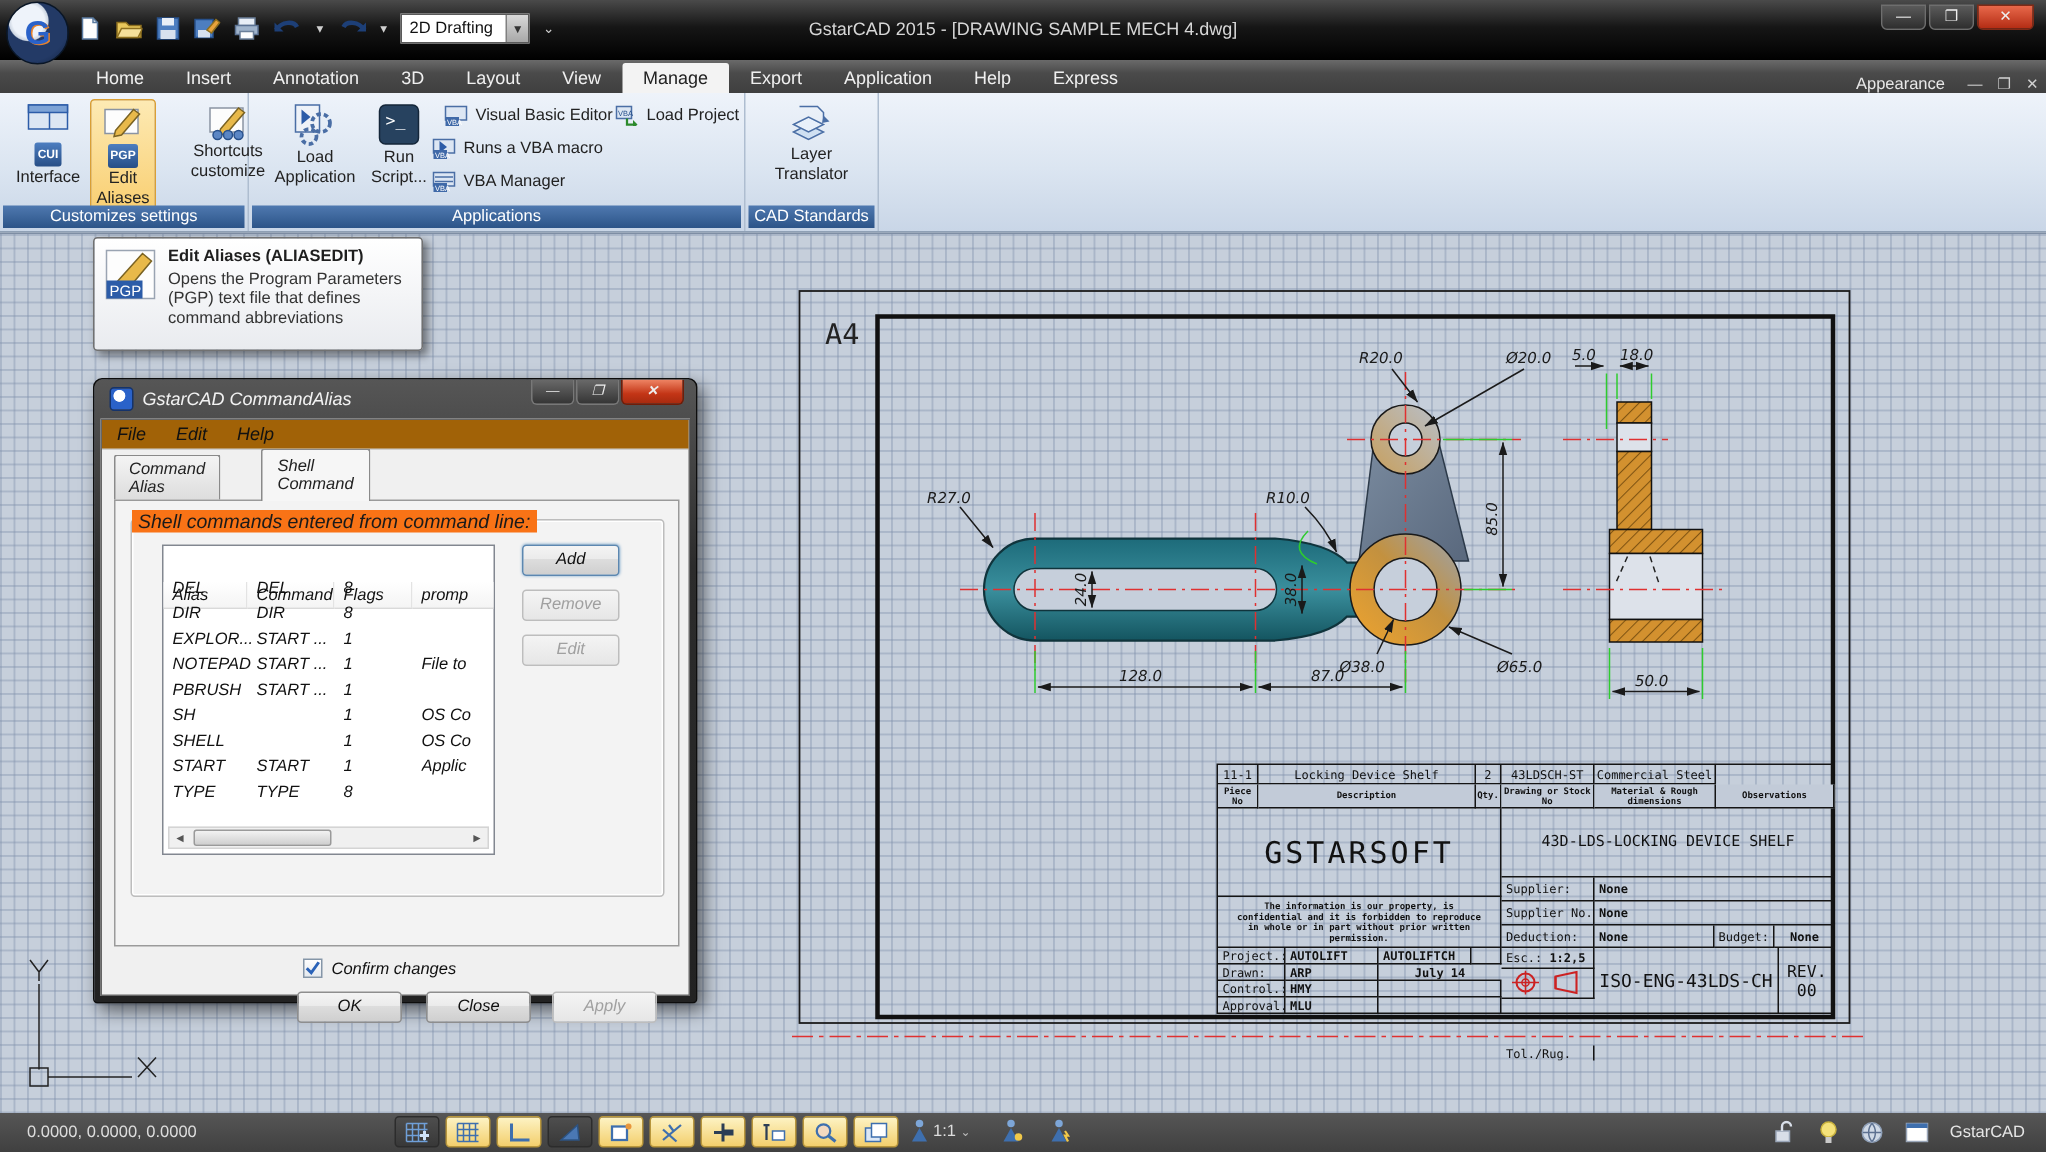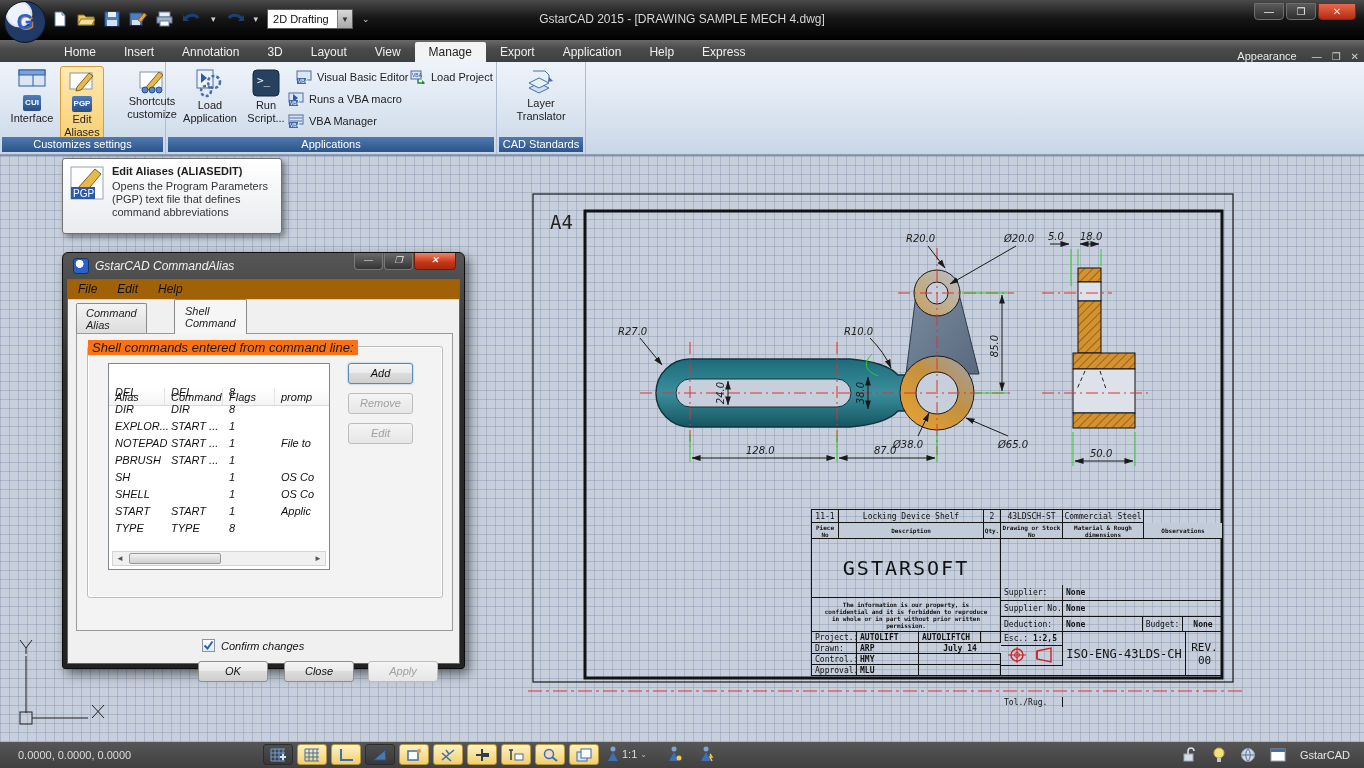--- a/index.html
+++ b/index.html
@@ -457,20 +457,21 @@
     <div class="tc small" style="left:251px;top:0;width:81px;height:13px;">Commercial Steel</div>
     <div class="tc tiny" style="left:0;top:13px;width:27px;height:16px;background:#c2cbd8;">Piece No</div>
     <div class="tc tiny" style="left:27px;top:13px;width:145px;height:16px;background:#c2cbd8;">Description</div>
     <div class="tc tiny" style="left:172px;top:13px;width:17px;height:16px;background:#c2cbd8;">Qty.</div>
     <div class="tc tiny" style="left:189px;top:13px;width:62px;height:16px;background:#c2cbd8;">Drawing or Stock No</div>
     <div class="tc tiny" style="left:251px;top:13px;width:81px;height:16px;background:#c2cbd8;">Material &amp; Rough dimensions</div>
     <div class="tc tiny" style="left:332px;top:13px;width:79px;height:16px;background:#c2cbd8;">Observations</div>
 
     <div class="tc" style="left:0;top:29px;width:189px;height:59px;font-size:20px;letter-spacing:2px;">GSTARSOFT</div>
     <div class="tc tiny" style="left:0;top:88px;width:189px;height:34px;padding:2px 8px;">The information is our property, is confidential and it is forbidden to reproduce in whole or in part without prior written permission.</div>
+    <div class="tc" style="left:189px;top:29px;width:222px;height:46px;font-size:10px;border-right:none;">43D-LDS-LOCKING DEVICE SHELF</div>
     <div class="tc small left" style="left:189px;top:75px;width:62px;height:16px;">Supplier:</div>
     <div class="tc small left" style="left:251px;top:75px;width:160px;height:16px;font-weight:bold;border-right:none;">None</div>
     <div class="tc small left" style="left:189px;top:91px;width:62px;height:16px;">Supplier No.</div>
     <div class="tc small left" style="left:251px;top:91px;width:160px;height:16px;font-weight:bold;border-right:none;">None</div>
     <div class="tc small left" style="left:189px;top:107px;width:62px;height:15px;">Deduction:</div>
     <div class="tc small left" style="left:251px;top:107px;width:80px;height:15px;font-weight:bold;">None</div>
     <div class="tc small" style="left:331px;top:107px;width:40px;height:15px;">Budget:</div>
     <div class="tc small" style="left:371px;top:107px;width:40px;height:15px;font-weight:bold;border-right:none;">None</div>
 
     <div class="tc small left" style="left:0;top:122px;width:45px;height:11px;">Project.:</div>

